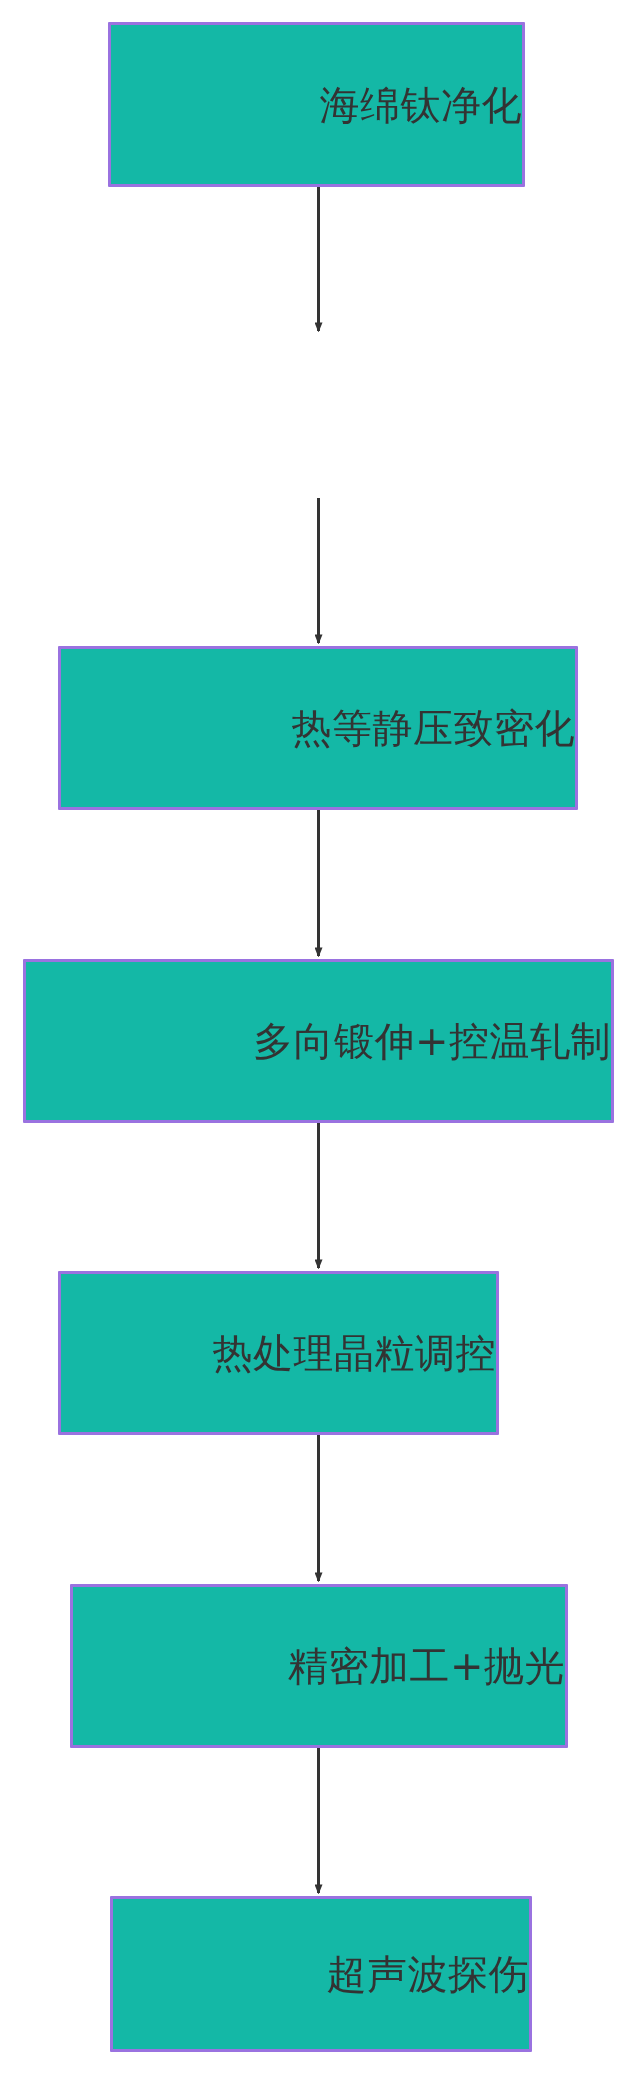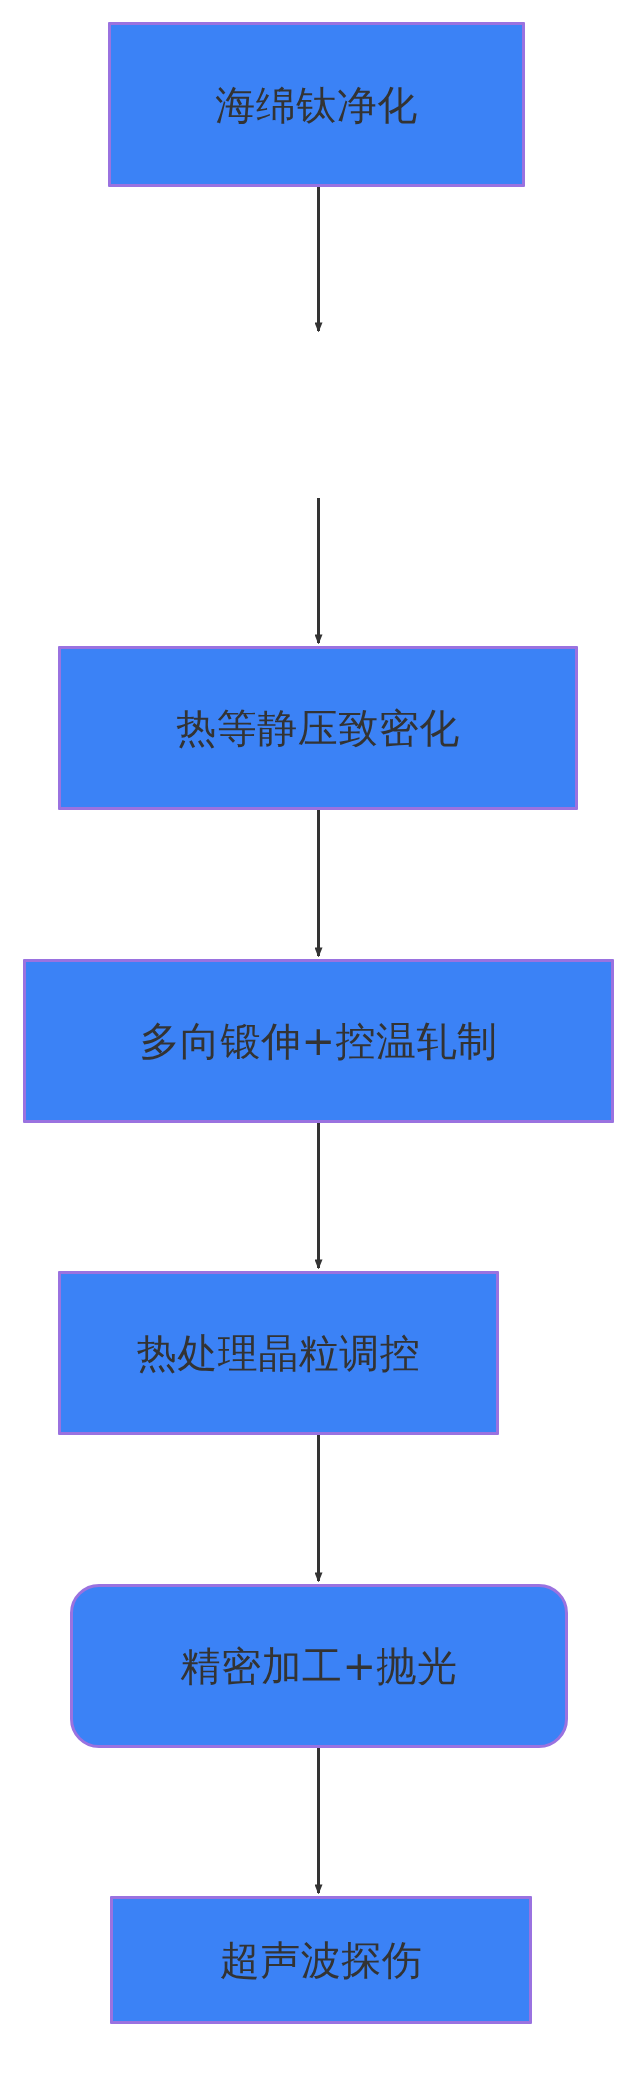--- a/index.html
+++ b/index.html
@@ -21,26 +21,26 @@
   #flow-svg {
     position: absolute;
     left: 0;
     top: 0;
     width: 637px;
     height: 2082px;
   }
   .node-box {
     position: absolute;
     box-sizing: border-box;
-    background: #3b82f6;
+    background: #14b8a6;
     border: 3px solid #9a72e0;
     border-radius: 1px;
     display: flex;
     align-items: center;
-    justify-content: center;
+    justify-content: flex-end;
     z-index: 2;
   }
   .node-label {
     color: #333333;
     font-size: 40px;
     line-height: 1.1;
     letter-spacing: 0.5px;
     white-space: nowrap;
     font-weight: 400;
     text-align: center;
@@ -88,21 +88,21 @@
   </div>
 
   <div class="node-box" style="left:58px; top:646px; width:520px; height:164px;">
     <span class="node-label">热等静压致密化</span>
   </div>
 
   <div class="node-box" style="left:58px; top:1271px; width:441px; height:164px;">
     <span class="node-label">热处理晶粒调控</span>
   </div>
 
-  <div class="node-box" style="left:70px; top:1584px; width:498px; height:164px;border-radius:29px;">
+  <div class="node-box" style="left:70px; top:1584px; width:498px; height:164px;">
     <span class="node-label">精密加工+抛光</span>
   </div>
 
-  <div class="node-box" style="left:110px; top:1896px; width:422px; height:128px;">
+  <div class="node-box" style="left:110px; top:1896px; width:422px; height:156px;">
     <span class="node-label">超声波探伤</span>
   </div>
 
 </div>
 
 </body></html>

